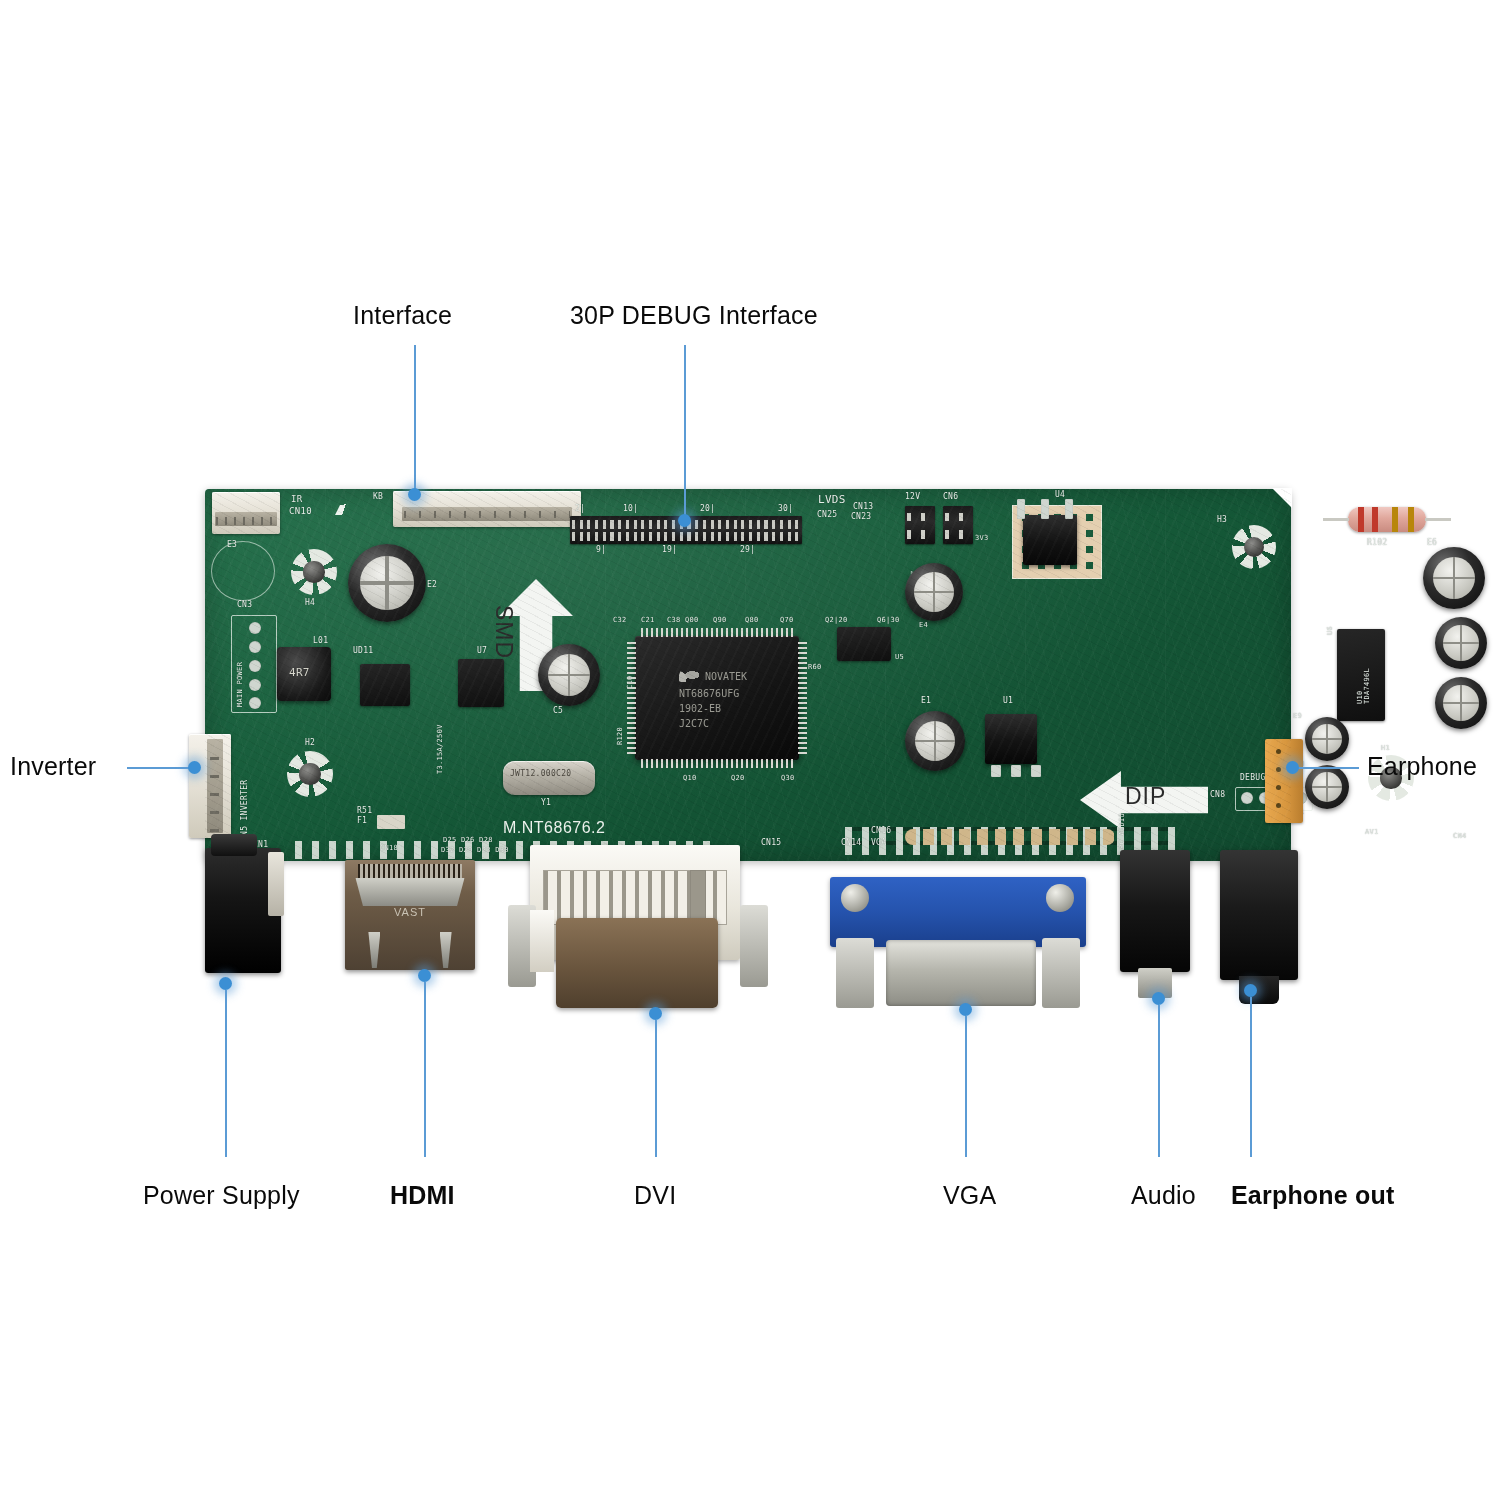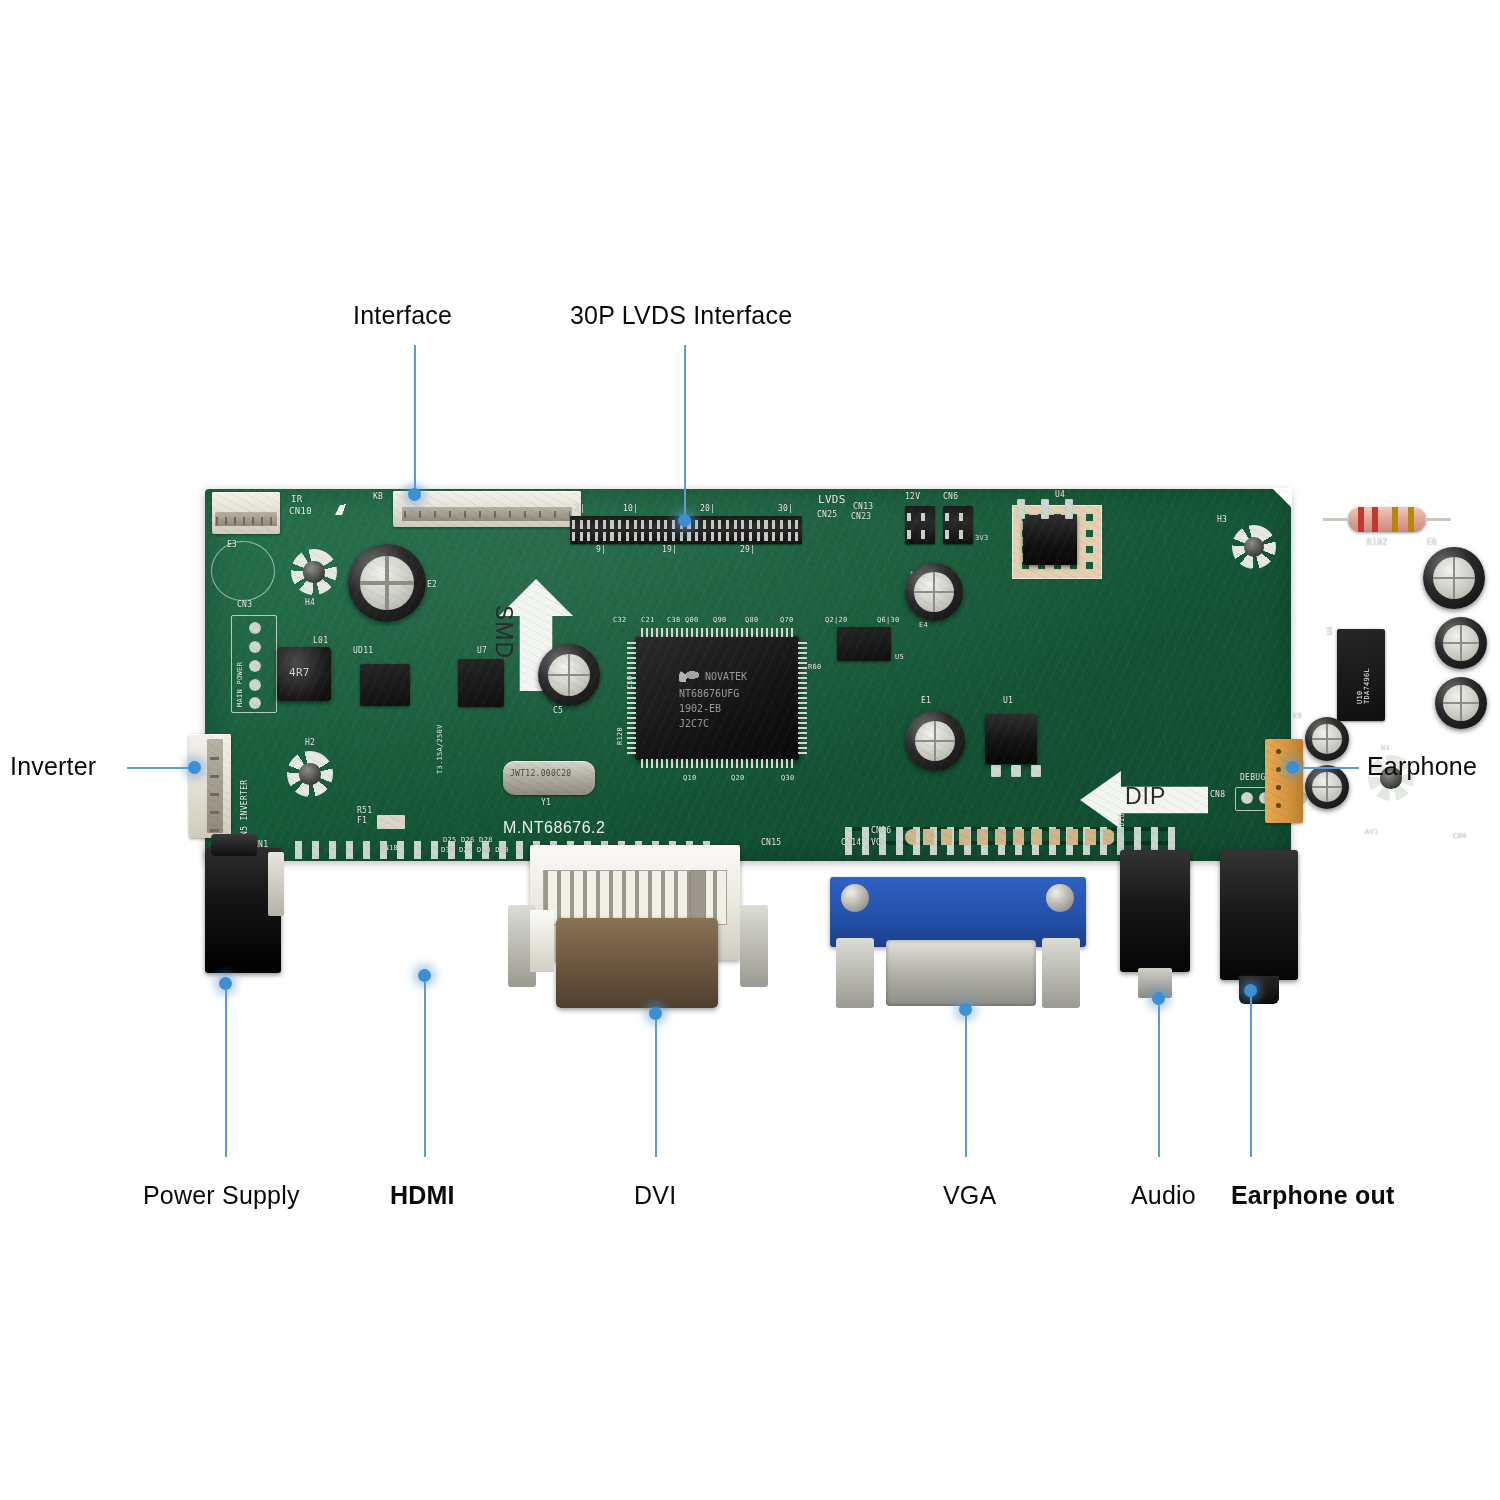--- a/index.html
+++ b/index.html
@@ -464,20 +464,30 @@
       background:repeating-linear-gradient(90deg,#cfb68a 0 11px, rgba(0,0,0,0) 11px 18px);
       border-radius:8px;"></div>
   </div>
 
   <div class="dcjack" style="left:205px;top:848px;width:76px;height:125px;">
     <div class="barrel"></div>
   </div>
   <div style="position:absolute;left:268px;top:852px;width:16px;height:64px;
        background:linear-gradient(180deg,#e8e5dc,#b6b2a6);border-radius:2px;"></div>
 
+  <div class="hdmi" style="left:345px;top:860px;width:130px;height:110px;">
+    <div class="teeth"></div>
+    <div class="mouth"></div>
+    <div style="position:absolute;left:18%;bottom:2px;width:12px;height:36px;
+         background:linear-gradient(180deg,#cfcfc7,#7d7d76);clip-path:polygon(0 0,100% 0,70% 100%,30% 100%);"></div>
+    <div style="position:absolute;right:18%;bottom:2px;width:12px;height:36px;
+         background:linear-gradient(180deg,#cfcfc7,#7d7d76);clip-path:polygon(0 0,100% 0,70% 100%,30% 100%);"></div>
+    <div style="position:absolute;left:0;right:0;top:42%;text-align:center;color:#c9c2b4;font-size:11px;
+         font-family:'Liberation Sans',sans-serif;letter-spacing:1px;">VAST</div>
+  </div>
 
   <div class="dvi-white" style="left:530px;top:845px;width:210px;height:115px;">
     <div class="grid"></div>
     <div style="position:absolute;left:76%;top:22%;width:14px;height:46%;
          background:#9b978b;border:1px solid #8e8a7f;"></div>
   </div>
   <div class="dvi-shell" style="left:556px;top:918px;width:162px;height:90px;"></div>
   <div class="dsub-post" style="left:508px;top:905px;width:28px;height:82px;border-radius:3px;"></div>
   <div class="dsub-post" style="left:740px;top:905px;width:28px;height:82px;border-radius:3px;"></div>
   <div style="position:absolute;left:530px;top:910px;width:24px;height:62px;
@@ -495,21 +505,21 @@
   </div>
 
   <div class="jack35" style="left:1220px;top:850px;width:78px;height:130px;">
     <div class="barrel"></div>
   </div>
 
   <div class="callout-label" style="left:353px;top:301px;">Interface</div>
   <div class="callout-line v" style="left:414px;top:345px;height:149px;"></div>
   <div class="callout-dot" style="left:408px;top:488px;"></div>
 
-  <div class="callout-label" style="left:570px;top:301px;">30P LVDS Interface</div>
+  <div class="callout-label" style="left:570px;top:301px;">30P DEBUG Interface</div>
   <div class="callout-line v" style="left:684px;top:345px;height:175px;"></div>
   <div class="callout-dot" style="left:678px;top:514px;"></div>
 
   <div class="callout-label" style="left:10px;top:752px;">Inverter</div>
   <div class="callout-line h" style="left:127px;top:767px;width:67px;"></div>
   <div class="callout-dot" style="left:188px;top:761px;"></div>
 
   <div class="callout-label" style="left:1367px;top:752px;">Earphone</div>
   <div class="callout-line h" style="left:1297px;top:767px;width:62px;"></div>
   <div class="callout-dot" style="left:1286px;top:761px;"></div>

